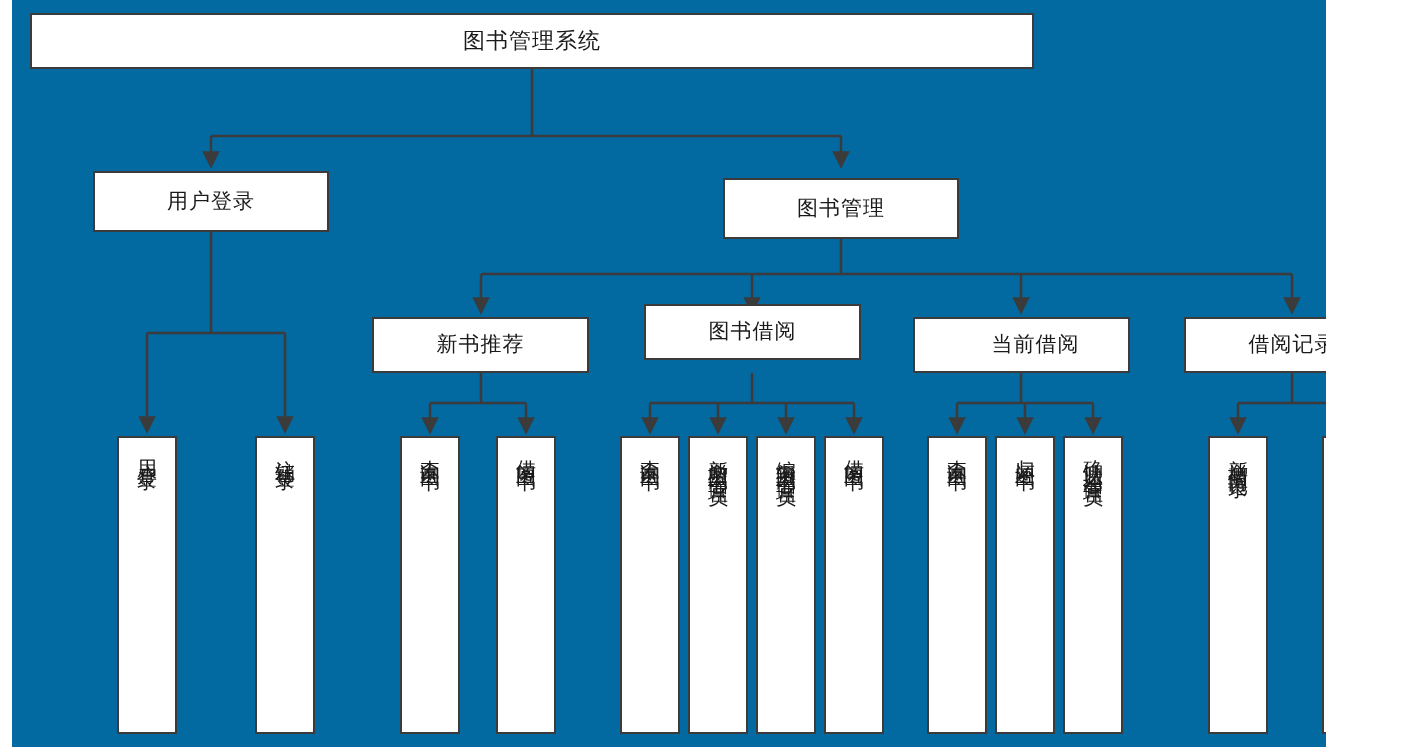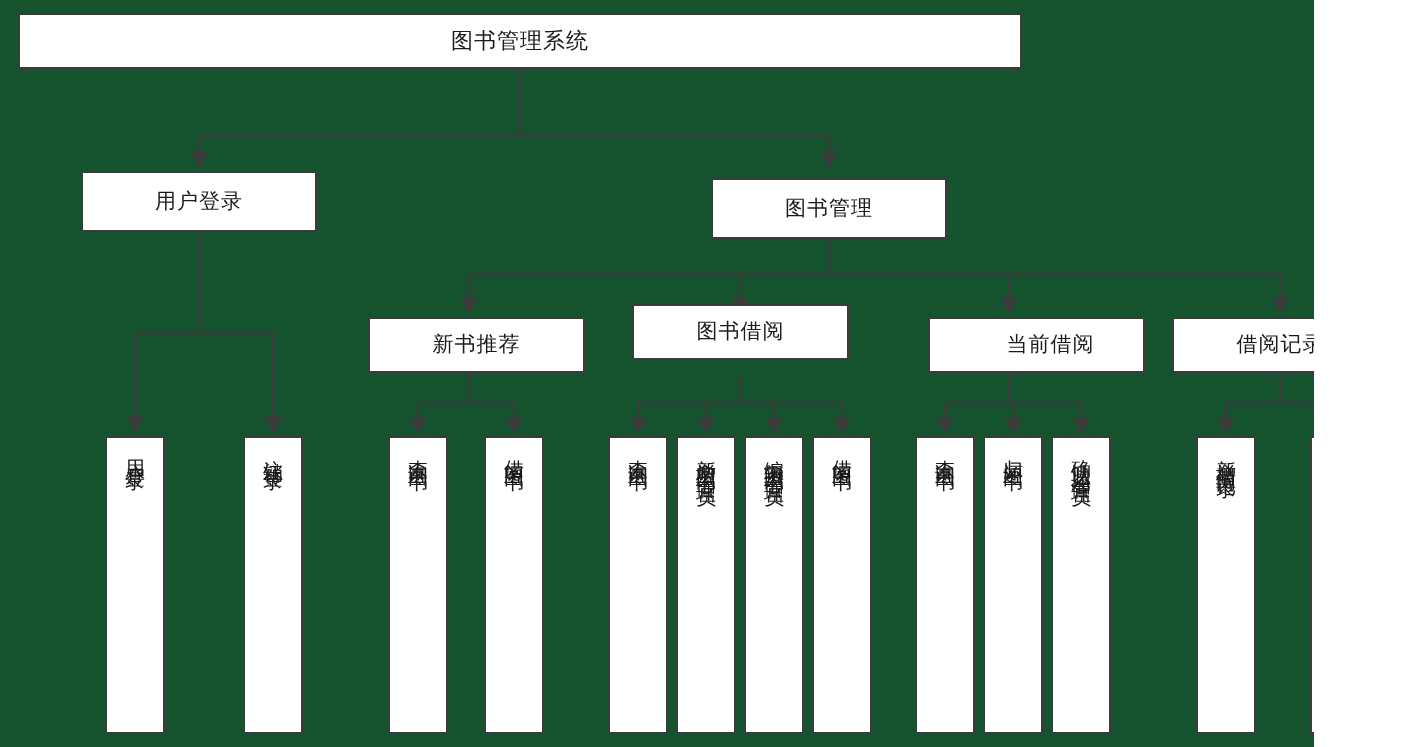--- a/index.html
+++ b/index.html
@@ -8,22 +8,23 @@
     padding: 0;
     background: #ffffff;
   }
   body {
     font-family: "DejaVu Sans", "Liberation Sans", sans-serif;
   }
   #diagram-root {
     position: relative;
     width: 1314px;
     height: 747px;
-    background: #14532d;
+    background: #0369a1;
     overflow: hidden;
+    margin-left: 12px;
   }
   svg.connectors {
     position: absolute;
     left: 0;
     top: 0;
     width: 1405px;
     height: 747px;
     pointer-events: none;
   }
   .node {
@@ -125,27 +126,27 @@
     <span>图书管理系统</span>
   </div>
 
   <div class="node horiz" style="left:81px; top:171px; width:236px; height:61px;">
     <span>用户登录</span>
   </div>
   <div class="node horiz" style="left:711px; top:178px; width:236px; height:61px;">
     <span>图书管理</span>
   </div>
 
-  <div class="node horiz" style="left:368px; top:317px; width:217px; height:56px;">
+  <div class="node horiz" style="left:360px; top:317px; width:217px; height:56px;">
     <span>新书推荐</span>
   </div>
   <div class="node horiz" style="left:632px; top:304px; width:217px; height:56px;">
     <span>图书借阅</span>
   </div>
-  <div class="node horiz" style="left:928px; top:317px; width:217px; height:56px;padding-left:28px;">
+  <div class="node horiz" style="left:901px; top:317px; width:217px; height:56px;padding-left:28px;">
     <span>当前借阅</span>
   </div>
   <div class="node horiz" style="left:1172px; top:317px; width:217px; height:56px;justify-content:center;">
     <span>借阅记录</span>
   </div>
 
   <div class="node leaf" style="left:105px; top:436px; width:60px; height:298px;">
     <span class="leaf-label">用户登录</span>
   </div>
   <div class="node leaf" style="left:243px; top:436px; width:60px; height:298px;">

